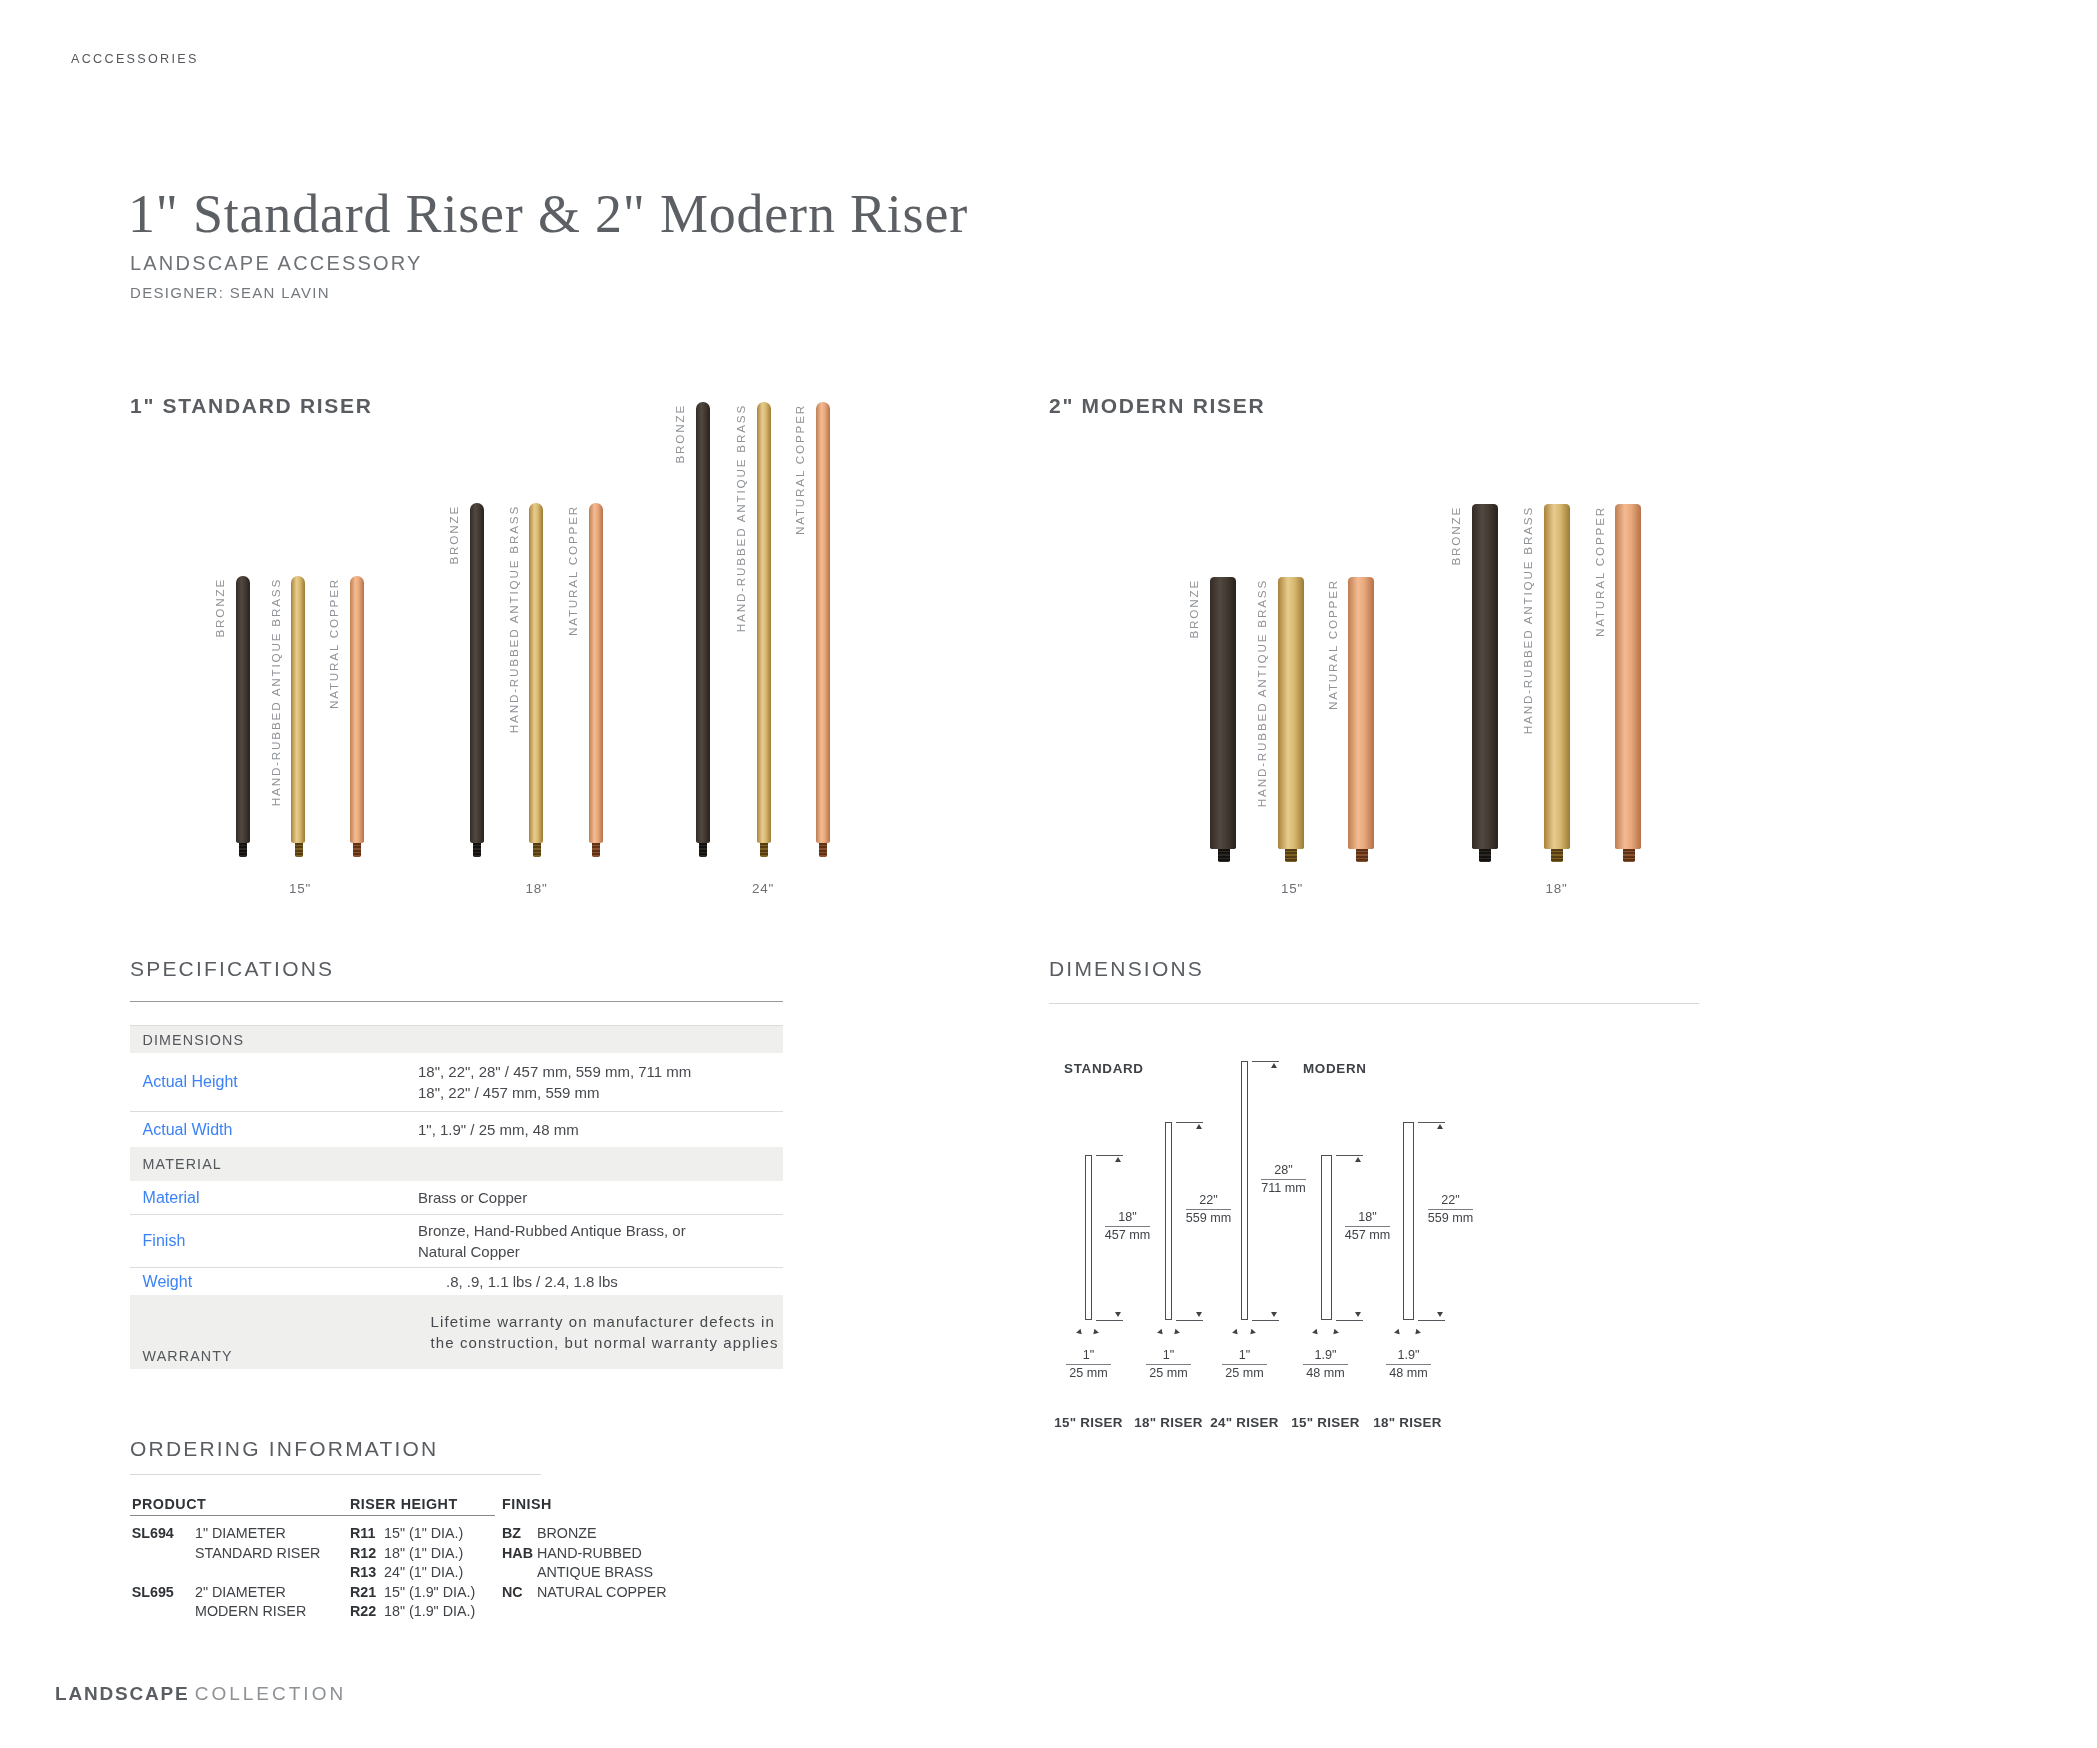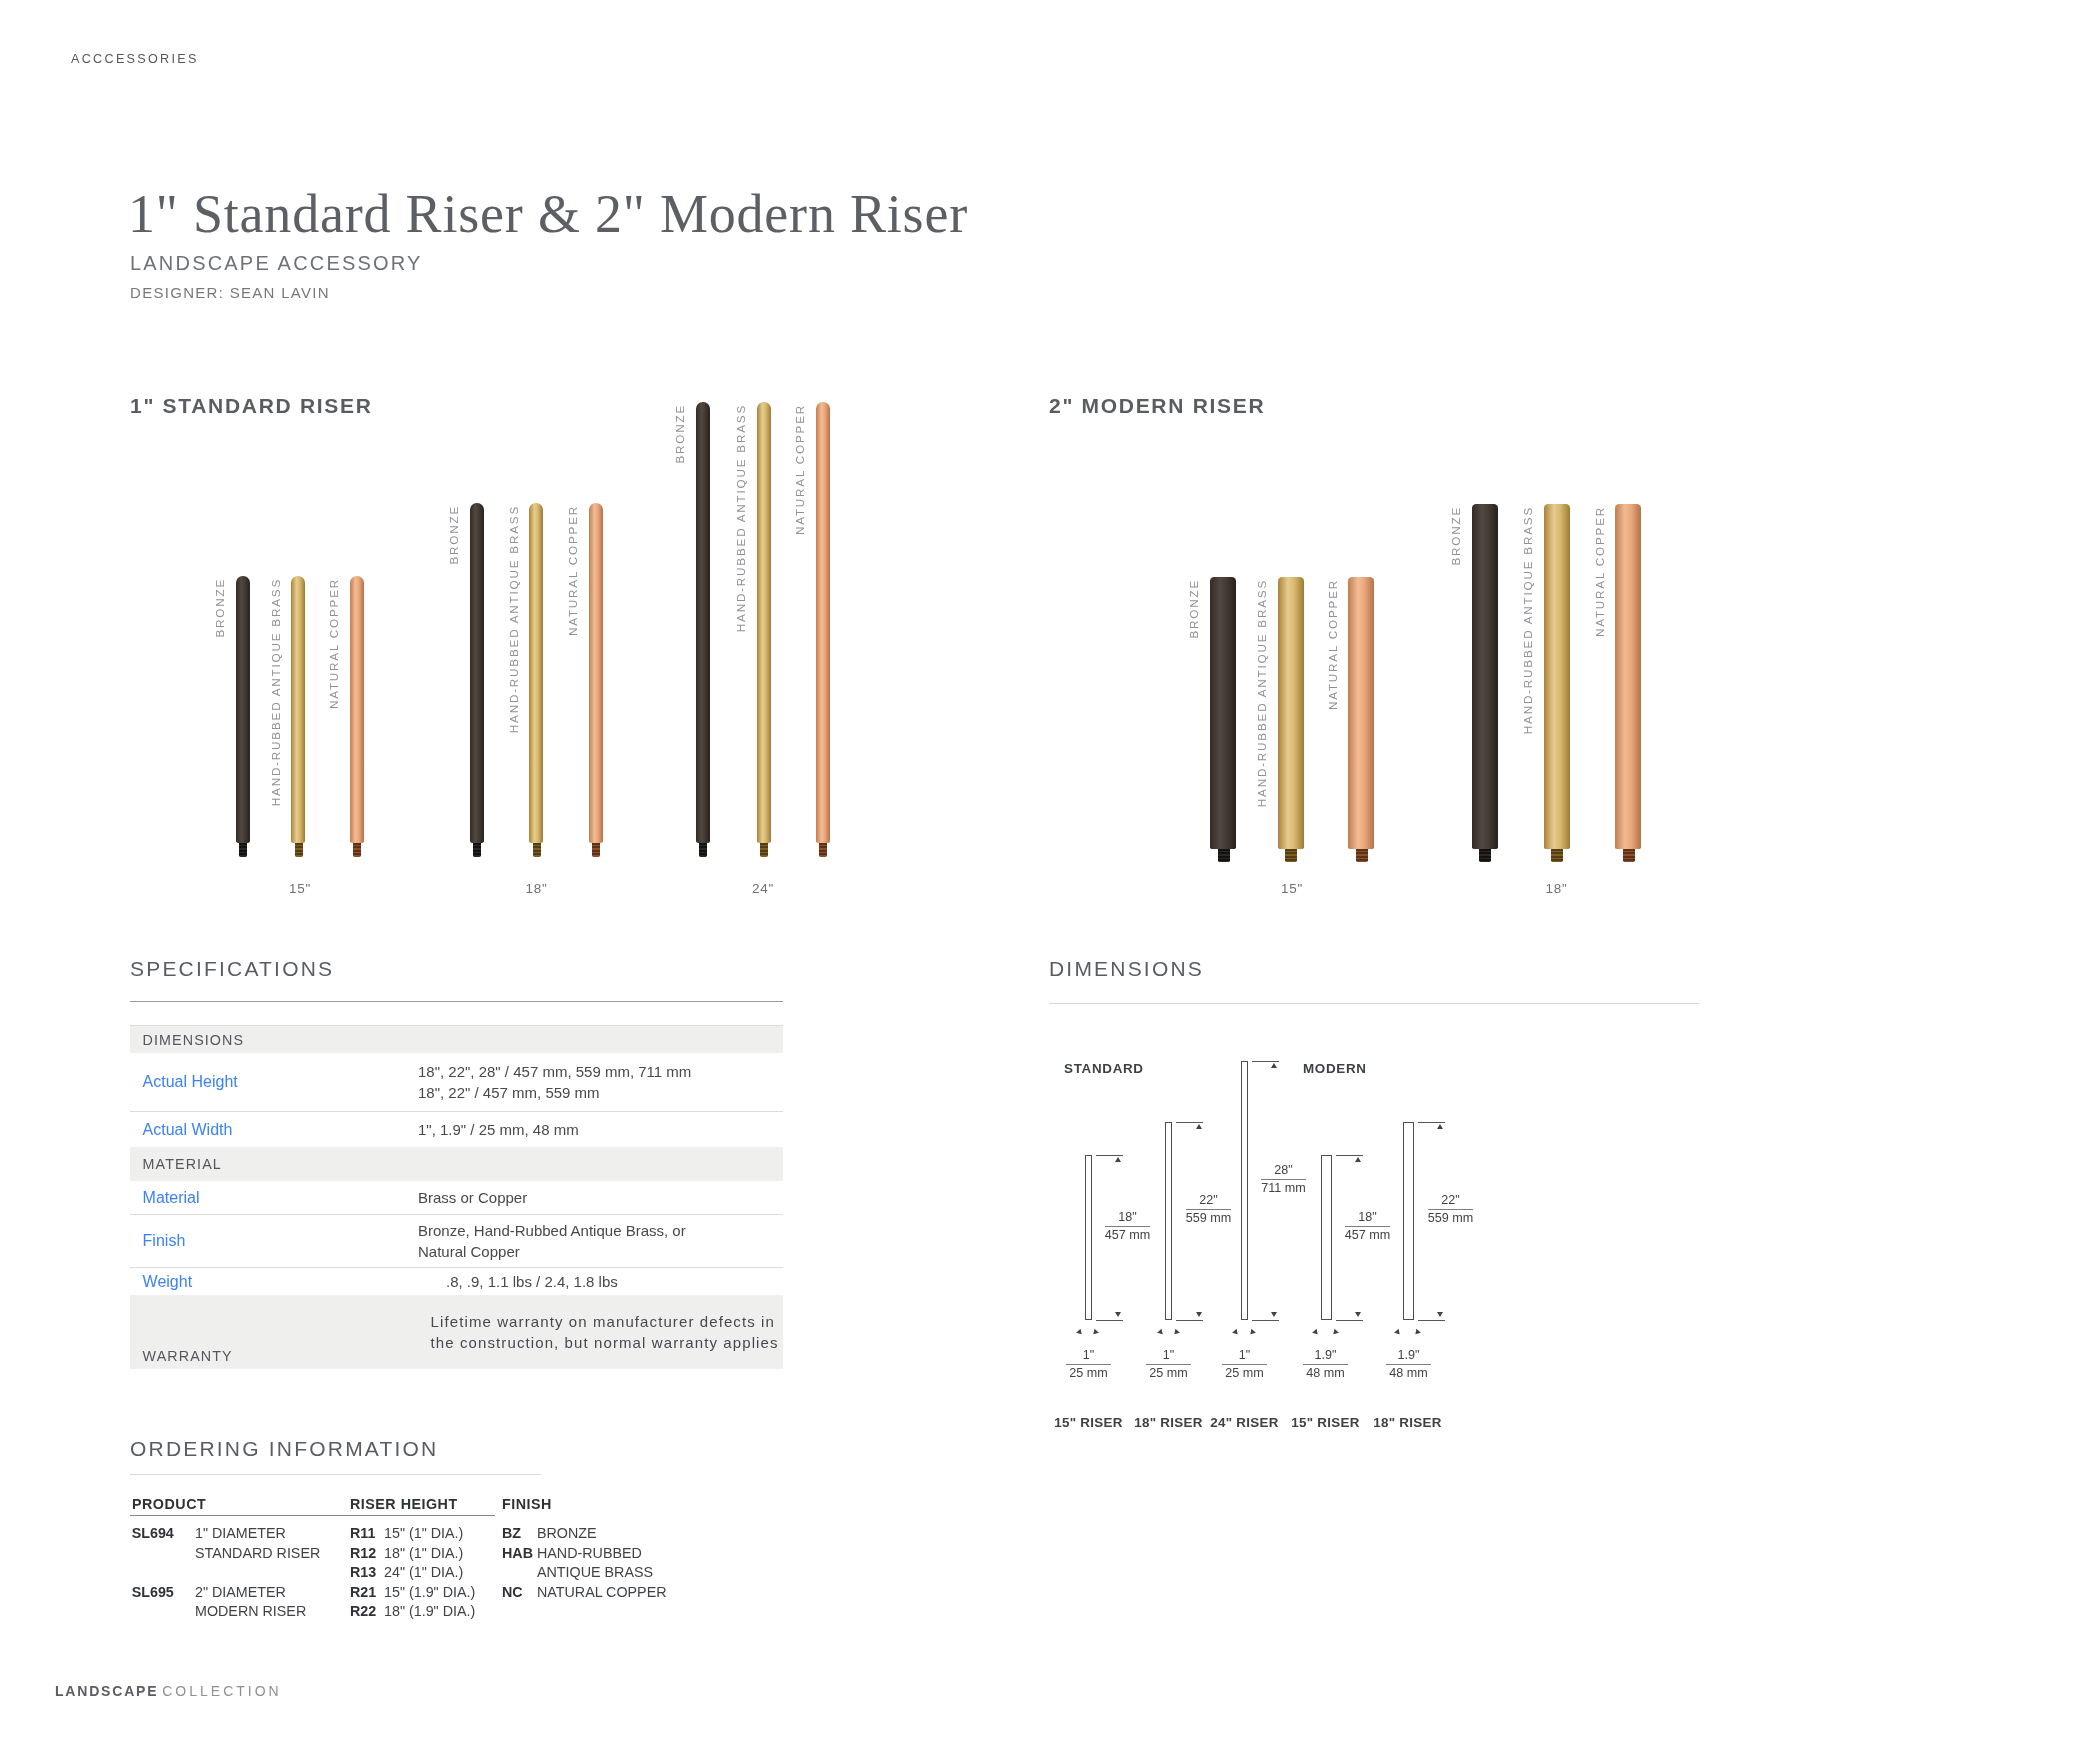--- a/index.html
+++ b/index.html
@@ -55,21 +55,21 @@
   .dim-cat{position:absolute;font-size:13.4px;font-weight:700;color:#3e4246;letter-spacing:0.7px;}
 
   
   .ord-head{position:absolute;font-size:14.3px;font-weight:700;letter-spacing:0.5px;color:#2f3337;white-space:nowrap;}
   .ord-rows{position:absolute;left:130px;top:1525px;width:520px;}
   .ord-row{position:relative;height:19.6px;font-size:14.3px;color:#3f4347;}
   .ord-row span{position:absolute;white-space:nowrap;}
   .ord-code{font-weight:700;color:#2f3337;}
   .oc1{left:1.7px;} .oc2{left:65px;} .oc3{left:220px;} .oc4{left:254px;} .oc5{left:372px;} .oc6{left:407px;}
 
-  .footer{font-size:14px;white-space:nowrap;}
+  .footer{font-size:19px;white-space:nowrap;}
   .footer .b{font-weight:700;letter-spacing:1.8px;color:#5a5e62;}
   .footer .l{font-weight:400;letter-spacing:3px;color:#8d9195;}
 </style>
 </head>
 <body>
 
 <div class="page">
 
   <div class="abs eyebrow" style="left:55px;top:52px;margin-left:16px;">ACCCESSORIES</div>
 

